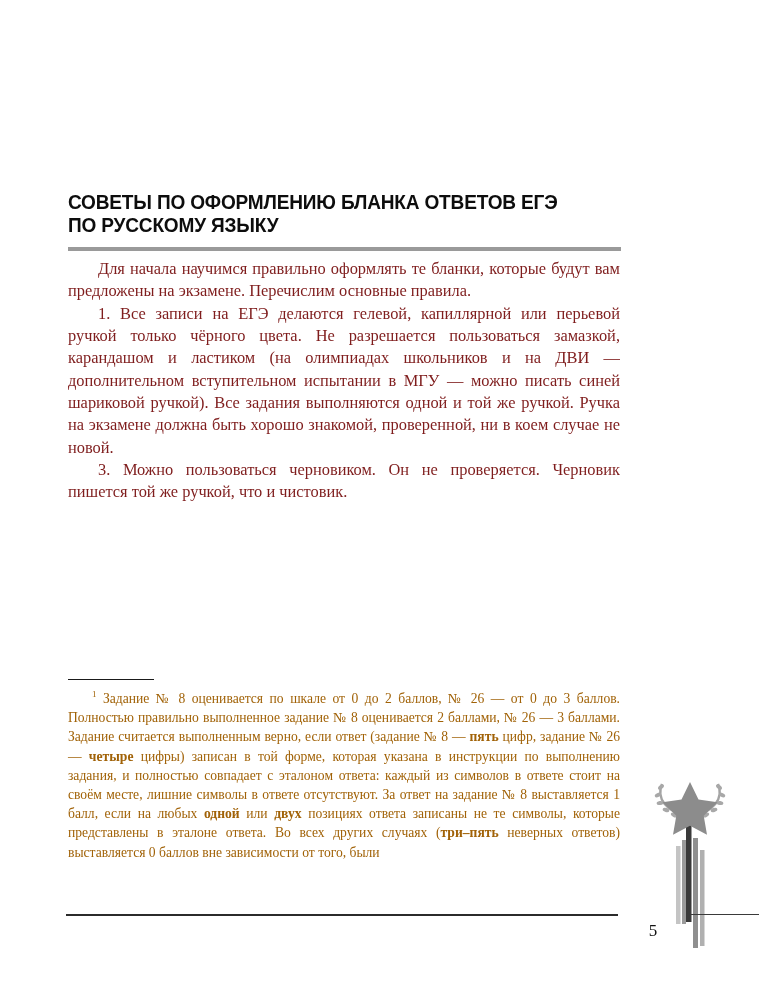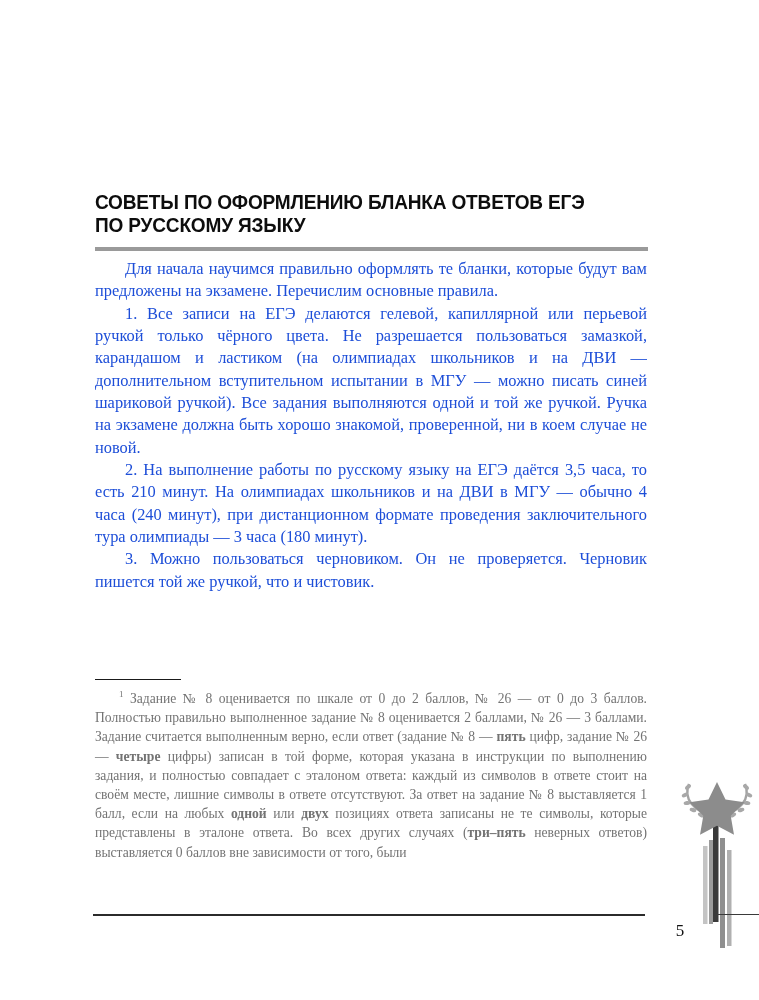--- a/index.html
+++ b/index.html
@@ -13,21 +13,20 @@
     position: relative;
     font-family: "Liberation Serif", "DejaVu Serif", serif;
     color: #111111;
     overflow: hidden;
   }
 
   .page {
     position: absolute;
     inset: 0;
     background: #ffffff;
-    margin-left: 27px;
   }
 
   
   .heading-block {
     position: absolute;
     left: 68px;
     top: 190px;
     width: 553px;
   }
   .heading-title {
@@ -58,21 +57,21 @@
     width: 552px;
   }
   p.para {
     margin: 0;
     font-size: 16.4px;
     line-height: 22.35px;
     text-align: justify;
     text-indent: 30px;
     text-justify: inter-word;
     hyphens: manual;
-    color: #1d4ed8;
+    color: #7f1d1d;
   }
   p.para + p.para { margin-top: 0px; }
 
   
   .footnote {
     position: absolute;
     left: 68px;
     top: 679px;
     width: 552px;
   }
@@ -81,21 +80,21 @@
     height: 1px;
     background: #1a1a1a;
     margin: 0 0 9px 0;
   }
   .footnote-text {
     margin: 0;
     font-size: 13.6px;
     line-height: 19.2px;
     text-align: justify;
     text-indent: 24px;
-    color: #737373;
+    color: #a16207;
   }
   .footnote-text b { font-weight: 700; }
   sup.fn-marker {
     font-size: 0.66em;
     vertical-align: super;
     line-height: 0;
   }
 
   
   .bottom-rule {
@@ -142,21 +141,20 @@
 
   <div class="heading-block">
     <h1 class="heading-title">СОВЕТЫ ПО ОФОРМЛЕНИЮ БЛАНКА ОТВЕТОВ ЕГЭ
 ПО РУССКОМУ ЯЗЫКУ</h1>
     <div class="heading-rule"></div>
   </div>
 
   <div class="body-col">
     <p class="para">Для начала научимся правильно оформлять те бланки, которые будут вам предложены на экзамене. Перечислим основные правила.</p>
     <p class="para">1. Все записи на ЕГЭ делаются гелевой, капиллярной или перьевой ручкой только чёрного цвета. Не разрешается пользоваться замазкой, карандашом и ластиком (на олимпиадах школьников и на ДВИ — дополнительном вступительном испытании в МГУ — можно писать синей шариковой ручкой). Все задания выполняются одной и той же ручкой. Ручка на экзамене должна быть хорошо знакомой, проверенной, ни в коем случае не новой.</p>
-    <p class="para">2. На выполнение работы по русскому языку на ЕГЭ даётся 3,5 часа, то есть 210 минут. На олимпиадах школьников и на ДВИ в МГУ — обычно 4 часа (240 минут), при дистанционном формате проведения заключительного тура олимпиады — 3 часа (180 минут).</p>
     <p class="para">3. Можно пользоваться черновиком. Он не проверяется. Черновик пишется той же ручкой, что и чистовик.</p>
   </div>
 
   <div class="footnote">
     <div class="footnote-rule"></div>
     <p class="footnote-text">
       <sup class="fn-marker">1</sup><span id="footnote-segments"><span> Задание № 8 оценивается по шкале от 0 до 2 баллов, № 26 — от 0 до 3 баллов. Полностью правильно выполненное задание № 8 оценивается 2 баллами, № 26 — 3 баллами. Задание считается выполненным верно, если ответ (задание № 8 — </span><b>пять</b><span> цифр, задание № 26 — </span><b>четыре</b><span> цифры) записан в той форме, которая указана в инструкции по выполнению задания, и полностью совпадает с эталоном ответа: каждый из символов в ответе стоит на своём месте, лишние символы в ответе отсутствуют. За ответ на задание № 8 выставляется 1 балл, если на любых </span><b>одной</b><span> или </span><b>двух</b><span> позициях ответа записаны не те символы, которые представлены в эталоне ответа. Во всех других случаях (</span><b>три–пять</b><span> неверных ответов) выставляется 0 баллов вне зависимости от того, были</span></span>
     </p>
   </div>
 

